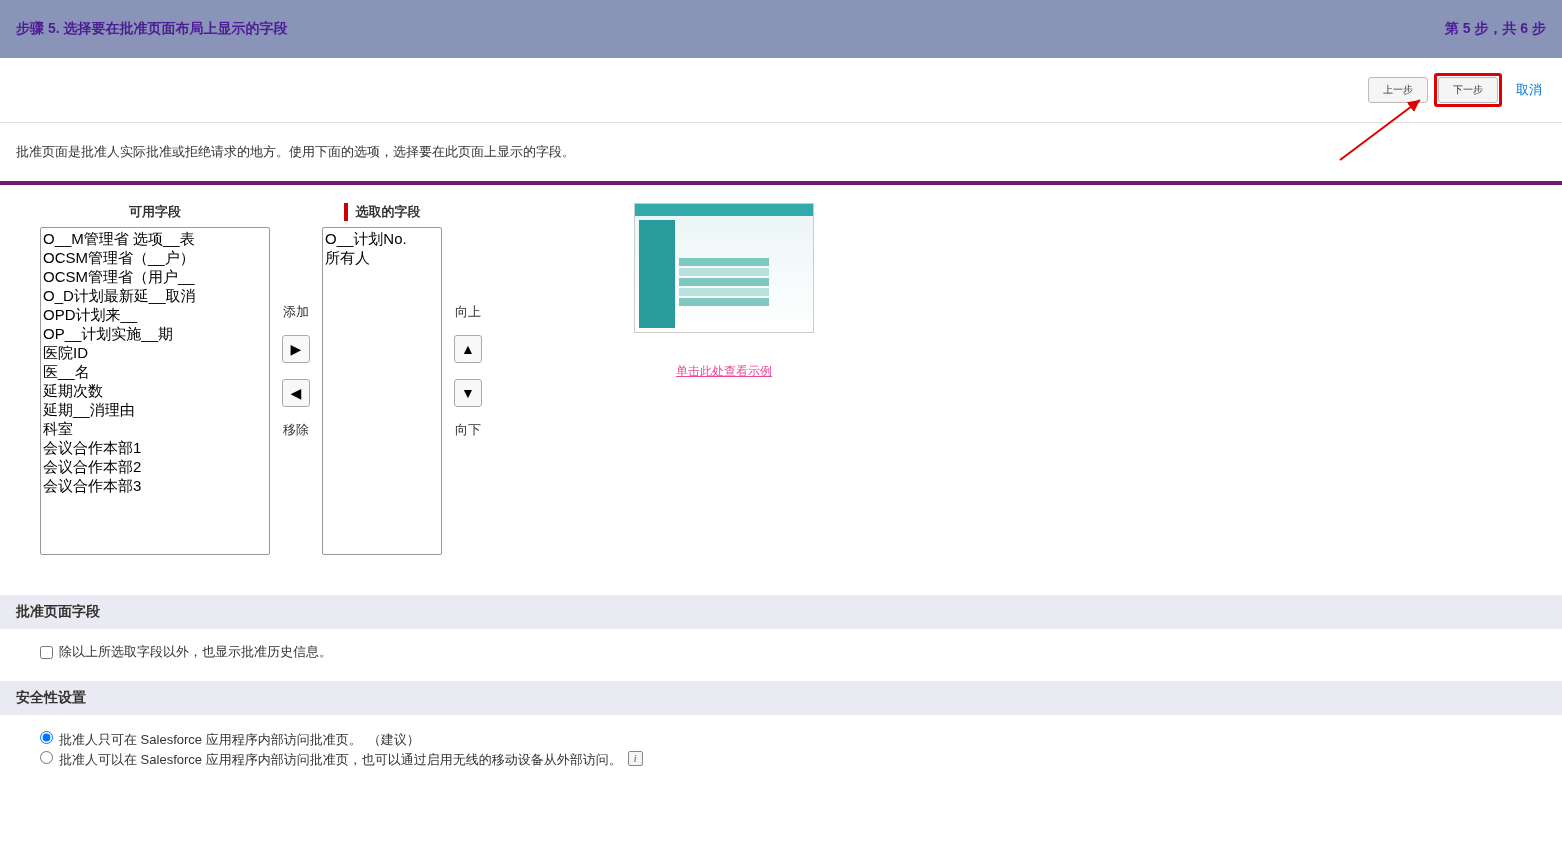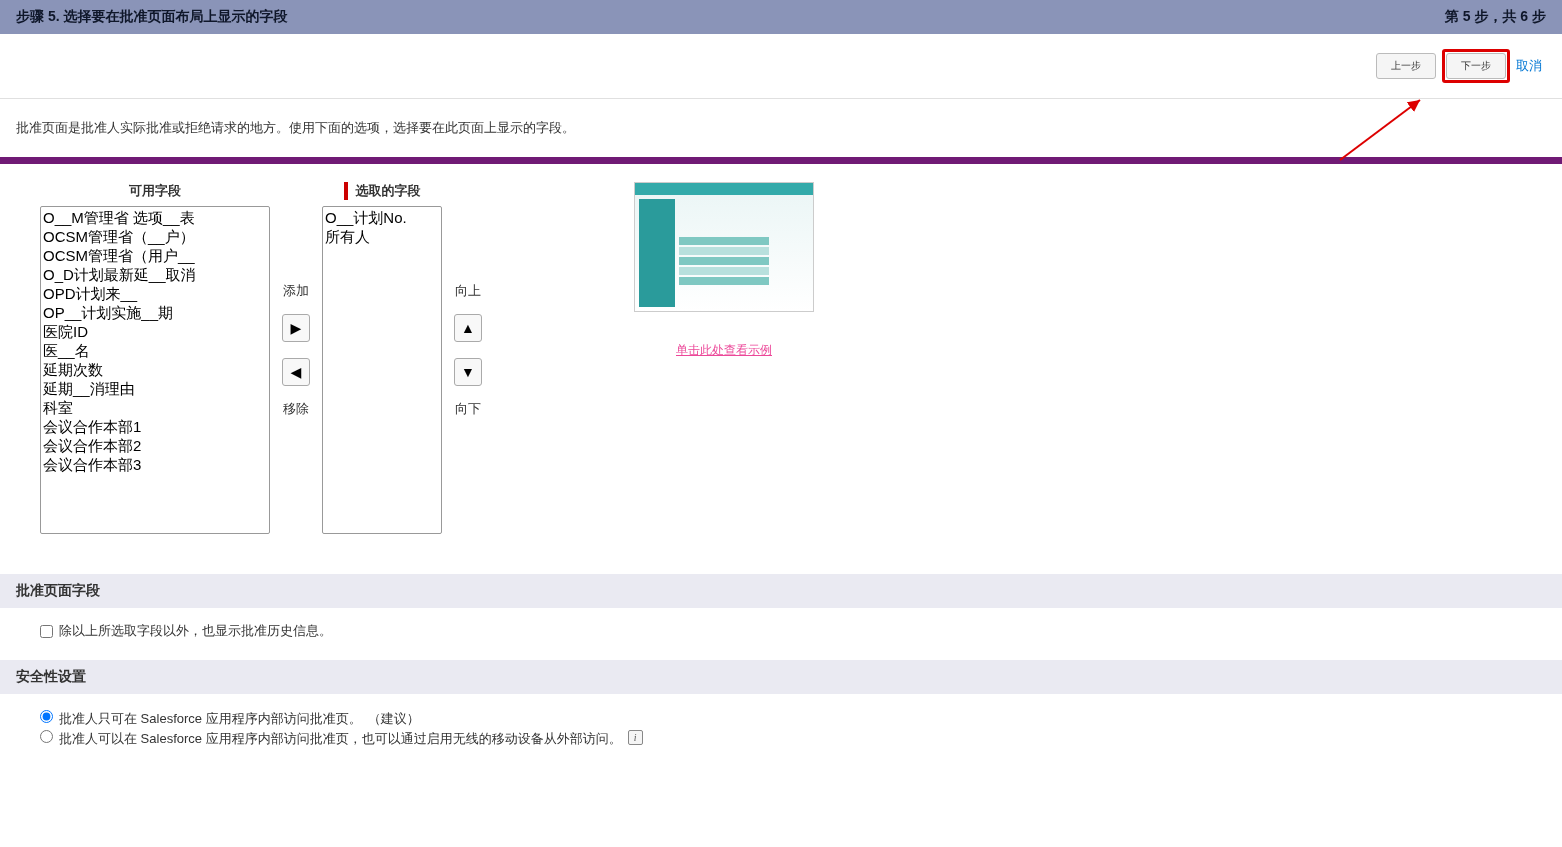--- a/index.html
+++ b/index.html
@@ -1,21 +1,21 @@
 <!DOCTYPE html>
 <html><head>
 <meta charset="utf-8">
 <style>
 * { box-sizing: border-box; margin: 0; padding: 0; }
 body { font-family: Arial, "Microsoft YaHei", sans-serif; font-size: 13px; color: #333; background: #fff; }
 
 .step-header {
   background: #8a94b8;
-  color: #0f172a;
-  padding: 8px 16px;
+  color: #4c1d95;
+  padding: 20px 16px;
   display: flex;
   justify-content: space-between;
   font-weight: bold;
   font-size: 14px;
 }
 
 .nav-bar {
   padding: 15px 20px;
   display: flex;
   justify-content: flex-end;
@@ -31,25 +31,25 @@
   font-size: 10px;
   cursor: pointer;
   color: #333;
 }
 .highlight-box {
   border: 3px solid #d00;
   border-radius: 3px;
   padding: 1px;
   display: inline-block;
 }
-.link-cancel { color: #0176d3; text-decoration: none; cursor: pointer; }
+.link-cancel { color: #0176d3; text-decoration: none; margin-left: 8px; cursor: pointer; }
 
 .desc {
   padding: 20px 16px;
-  border-bottom: 7px solid #701a75;
+  border-bottom: 4px solid #701a75;
   color: #333;
   font-size: 13px;
 }
 
 .picker-area {
   padding: 18px 40px 40px;
   display: flex;
   align-items: flex-start;
   gap: 12px;
 }

